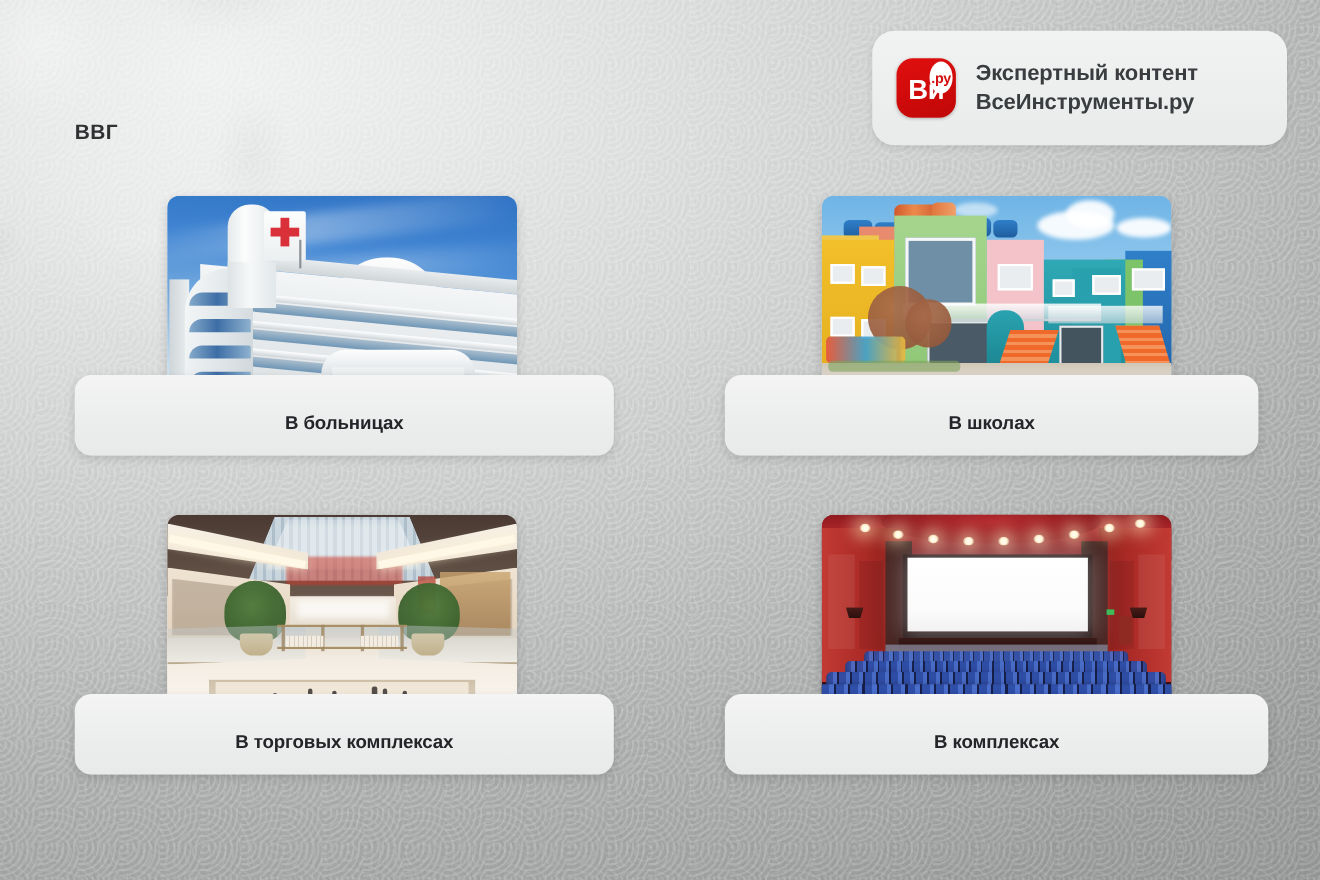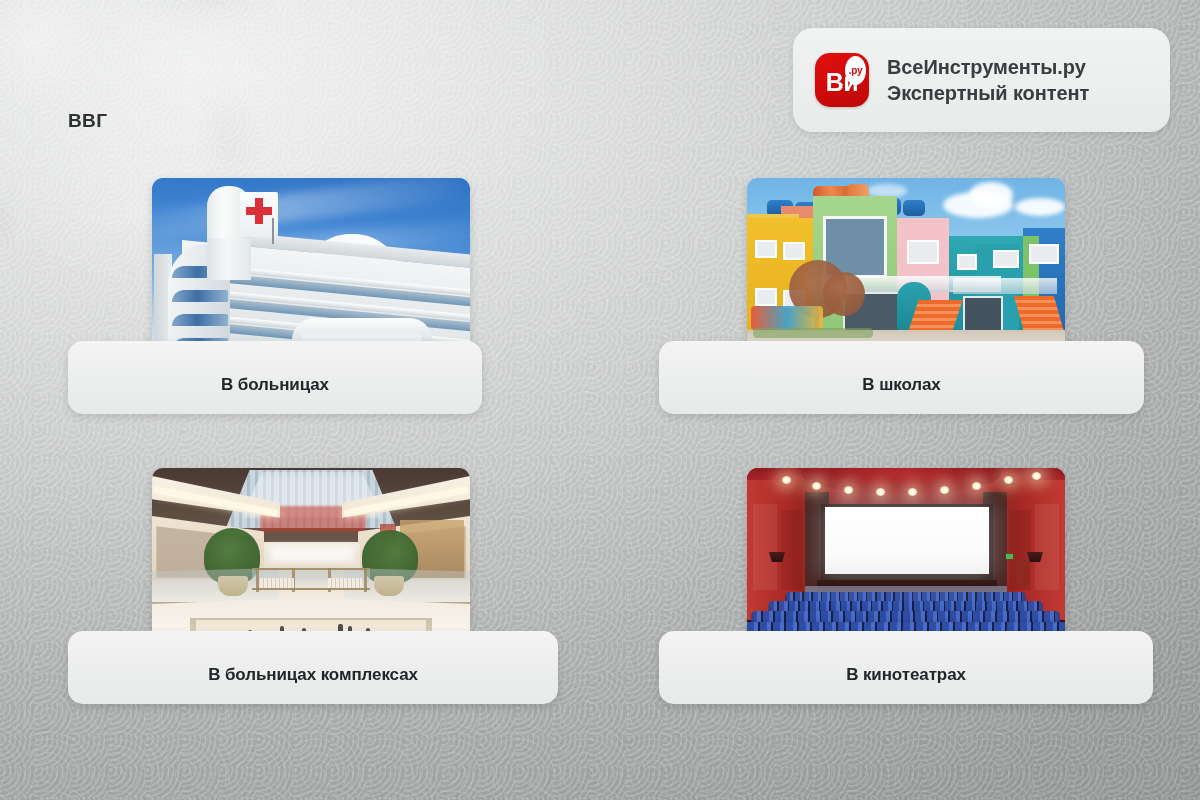--- a/index.html
+++ b/index.html
@@ -76,21 +76,21 @@
     box-shadow:0 1px 3px rgba(0,0,0,.22);
   }
   .logo-mark .vi{
     color:#fff; font-size:25px; font-weight:800; letter-spacing:-0.5px;
     line-height:1; transform:translateY(2px);
   }
   .logo-mark .ru{
     position:absolute; right:3px; top:3px;
     width:21px; height:29px; border-radius:50%;
     background:#fff; color:#d30f0f;
-    font-size:10px; font-weight:800; letter-spacing:-.2px;
+    font-size:13px; font-weight:800; letter-spacing:-.2px;
     display:flex; align-items:center; justify-content:center;
   }
   .badge-text{ display:flex; flex-direction:column; gap:3px; }
   .badge-line{ font-size:20px; font-weight:800; color:#3a3d3f; letter-spacing:-.1px; white-space:nowrap; }
 
   
   .card{ position:absolute; }
   .photo{
     position:absolute; width:318px; height:177px; border-radius:11px;
     overflow:hidden; box-shadow:0 4px 10px rgba(0,0,0,.16);
@@ -101,21 +101,21 @@
     box-shadow:0 3px 9px rgba(0,0,0,.13);
     display:flex; align-items:center; justify-content:center;
   }
   .panel-label{
     font-size:17px; font-weight:800; color:#232528; letter-spacing:-.1px; white-space:nowrap;
     transform:translateY(7px);
   }
 
   
   #card-hospital .photo{ left:152px; top:178px; }
-  #card-hospital .panel{ left:68px; top:341px; width:414px; }
+  #card-hospital .panel{ left:68px; top:341px; width:490px; }
   #card-school   .photo{ left:747px; top:178px; }
   #card-school   .panel{ left:659px; top:341px; width:485px; }
   #card-mall     .photo{ left:152px; top:468px; }
   #card-mall     .panel{ left:68px; top:631px; width:490px; }
   #card-cinema   .photo{ left:747px; top:468px; }
   #card-cinema   .panel{ left:659px; top:631px; width:494px; }
 
   .ph{ position:absolute; inset:0; }
   .ph > *{ position:absolute; }
 
@@ -333,22 +333,22 @@
   <div class="bg-vig"></div>
 
   <div class="subtitle">ВВГ</div>
 
   <div class="badge">
     <div class="logo-mark">
       <span class="vi">Ви</span>
       <span class="ru">.ру</span>
     </div>
     <div class="badge-text">
+      <div class="badge-line">Экспертный контент</div>
       <div class="badge-line">ВсеИнструменты.ру</div>
-      <div class="badge-line">Экспертный контент</div>
     </div>
   </div>
 
   <div class="card" id="card-hospital">
     <div class="photo">
       <div class="ph">
         <div class="h-sky"></div>
           <div class="h-wisp"></div>
           <div class="h-wisp2"></div>
         <div class="h-dome"></div>
@@ -473,21 +473,21 @@
           <div class="m-lower"></div>
         <div class="m-person" style="left:128px; top:158px; width:4px; height:11px;"></div>
         <div class="m-person" style="left:150px; top:160px; width:4px; height:10px;"></div>
         <div class="m-person" style="left:186px; top:156px; width:5px; height:13px;"></div>
         <div class="m-person" style="left:196px; top:158px; width:4px; height:12px;"></div>
         <div class="m-person" style="left:214px; top:160px; width:4px; height:10px;"></div>
         <div class="m-person" style="left:96px;  top:162px; width:4px; height:9px;"></div>
       </div>
     </div>
     <div class="panel">
-      <span class="panel-label">В больницах комплексах</span>
+      <span class="panel-label">В торговых комплексах</span>
     </div>
   </div>
 
   <div class="card" id="card-cinema">
     <div class="photo">
       <div class="ph">
         <div class="c-bg"></div>
         <div class="c-ceil"></div>
           <div class="c-ceilsw"></div>
         <div class="c-wallL"></div>
@@ -522,17 +522,17 @@
           <div class="c-rowdark" style="top:24px;  transform:scaleX(.80);"></div>
           <div class="c-row" style="top:19px;  transform:scaleX(.90); opacity:.96;"></div>
           <div class="c-rowdark" style="top:34px;  transform:scaleX(.90);"></div>
           <div class="c-row" style="top:30px;  transform:scaleX(1.0);"></div>
           <div class="c-rowdark" style="top:45px;  transform:scaleX(1.0);"></div>
           <div class="c-row" style="top:41px;  transform:scaleX(1.08); height:19px;"></div>
         </div>
       </div>
     </div>
     <div class="panel">
-      <span class="panel-label">В кинотеатрах</span>
+      <span class="panel-label">В комплексах</span>
     </div>
   </div>
 
 </div>
 
 </body></html>

